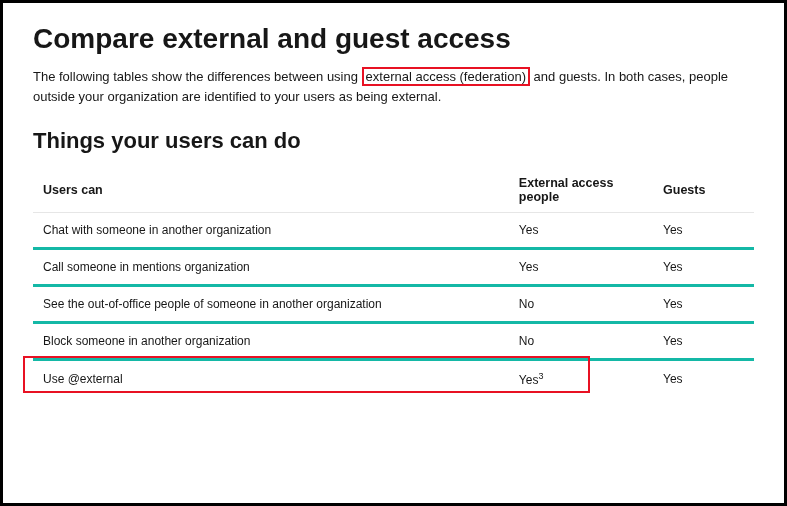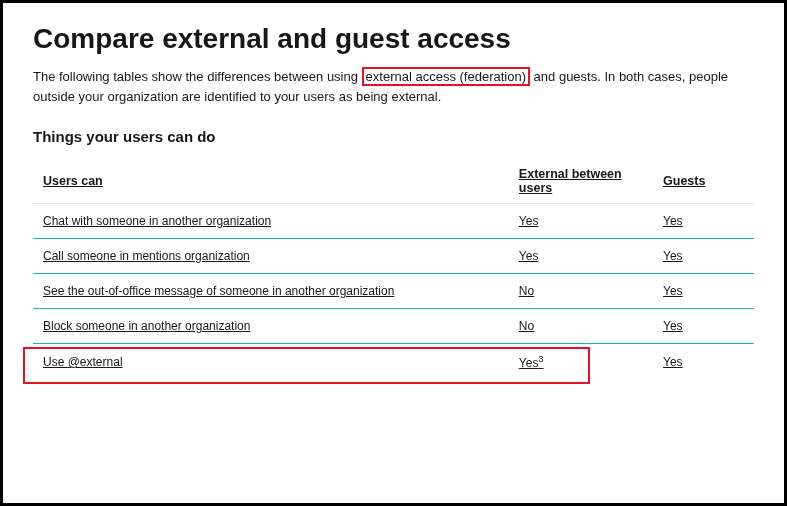--- a/index.html
+++ b/index.html
@@ -28,45 +28,44 @@
       line-height: 1.5;
       color: #171717;
       margin-bottom: 22px;
     }
     .highlight-inline {
       border: 2px solid #e81123;
       padding: 0px 2px;
       display: inline;
     }
     h2 {
-      font-size: 15px;
+      font-size: 22px;
       font-weight: 600;
       margin-bottom: 14px;
       color: #171717;
     }
     table {
       width: 100%;
       border-collapse: collapse;
       font-size: 12px;
-      text-decoration: underline;
     }
     th {
       text-align: left;
       padding: 8px 10px;
       font-weight: 600;
       font-size: 12.5px;
       color: #171717;
       border-bottom: 1px solid #e6e6e6;
     }
     th:nth-child(1) { width: 66%; }
     th:nth-child(2) { width: 20%; }
     th:nth-child(3) { width: 14%; }
     td {
       padding: 10px 10px;
-      border-bottom: 1px solid #14b8a6;
+      border-bottom: 3px solid #14b8a6;
       color: #171717;
       vertical-align: middle;
     }
     tbody tr:last-child td {
       border-bottom: none;
     }
     .table-wrapper {
       position: relative;
     }
     .row-box {
@@ -91,37 +90,37 @@
   <span>The following tables show the differences between using </span><span class="highlight-inline">external access (federation)</span><span> and guests. In both cases, people outside your organization are identified to your users as being external.</span>
 </p>
 
 <h2>Things your users can do</h2>
 
 <div class="table-wrapper">
   <table>
     <thead>
       <tr>
         <th>Users can</th>
-        <th>External between users</th>
+        <th>External access people</th>
         <th>Guests</th>
       </tr>
     </thead>
     <tbody id="table-body">
         <tr>
           <td>Chat with someone in another organization</td>
           <td>Yes</td>
           <td>Yes</td>
         </tr>
         <tr>
           <td>Call someone in mentions organization</td>
           <td>Yes</td>
           <td>Yes</td>
         </tr>
         <tr>
-          <td>See the out-of-office message of someone in another organization</td>
+          <td>See the out-of-office people of someone in another organization</td>
           <td>No</td>
           <td>Yes</td>
         </tr>
         <tr>
           <td>Block someone in another organization</td>
           <td>No</td>
           <td>Yes</td>
         </tr>
         <tr>
           <td>Use @external</td>

